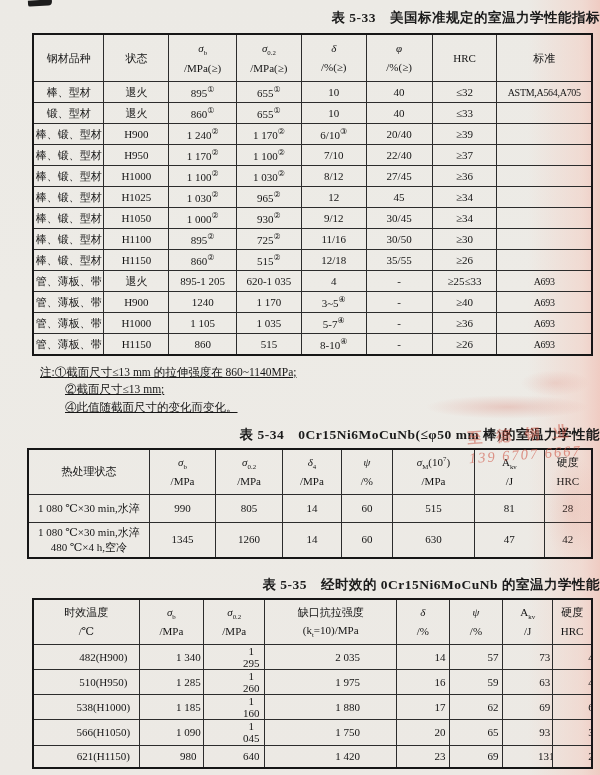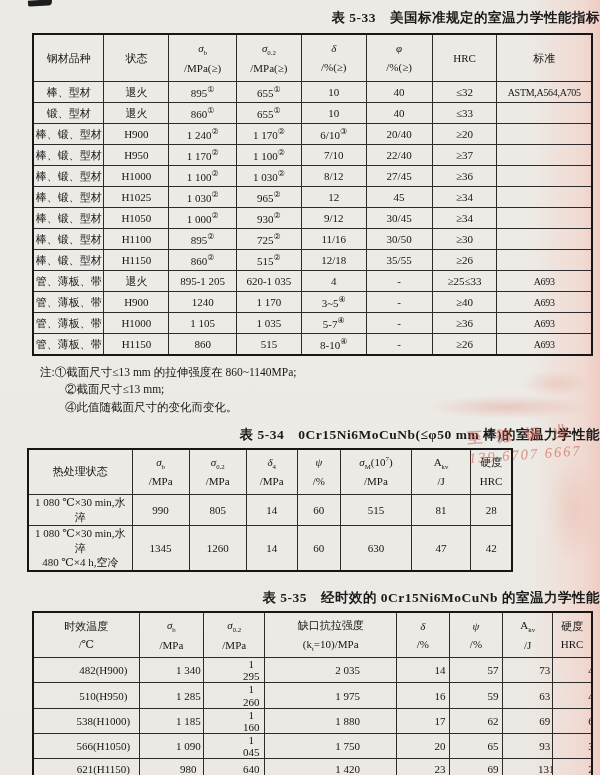--- a/index.html
+++ b/index.html
@@ -23,28 +23,28 @@
   th,td{border:1px solid #2c2c2c;text-align:center;vertical-align:middle;padding:0 1px;font-size:11px;font-weight:normal;color:#151515;overflow:hidden;}
   th{font-size:11px;line-height:1.7;}
   sub{font-size:0.62em;}
   sup{font-size:0.62em;}
   sup.c{font-size:8px;}
   i{font-style:italic;}
   .tbl1{width:561px;margin:6px 0 0 32px;}
   .tbl1 th{height:46px;}
   .tbl1 td{height:20px;line-height:1.1;}
   .tbl1 td:last-child{font-size:10px;letter-spacing:-0.3px;}
-  .tbl2{width:486px;margin:4px 0 0 27px;}
+  .tbl2{width:566px;margin:4px 0 0 27px;}
   .tbl2 th{height:44px;}
   .tbl2 tbody tr:nth-child(1) td{height:27px;}
   .tbl2 tbody tr:nth-child(2) td{height:34px;line-height:1.35;}
   .tbl3{width:561px;margin:4px 0 0 32px;}
   .tbl3 th{height:44px;}
   .tbl3 td{height:21px;line-height:1.1;padding-left:35px;}
-  .notes{margin:8px 0 0 40px;font-size:11.5px;line-height:1.5;color:#171717;}
+  .notes{margin:8px 0 0 40px;font-size:11.5px;line-height:1.5;color:#171717;text-decoration:underline;}
   .notes .cont{margin-left:25px;}
   .watermark{position:absolute;left:468px;top:424px;width:150px;transform:rotate(-4deg);pointer-events:none;}
   .wm1{font-size:15px;font-weight:bold;letter-spacing:5px;color:rgba(202,82,66,0.50);white-space:nowrap;}
   .wm2{font-size:14.5px;font-style:italic;letter-spacing:2px;color:rgba(208,88,72,0.62);white-space:nowrap;margin-top:2px;}
   .smudge{position:absolute;pointer-events:none;border-radius:50%;}
   .sm1{left:425px;top:395px;width:165px;height:24px;background:radial-gradient(ellipse at center, rgba(215,110,95,0.28), rgba(215,110,95,0) 70%);}
   .sm2{left:545px;top:455px;width:55px;height:110px;background:radial-gradient(ellipse at center, rgba(220,120,100,0.16), rgba(220,120,100,0) 70%);}
   .sm3{left:520px;top:370px;width:70px;height:26px;background:radial-gradient(ellipse at center, rgba(215,110,95,0.18), rgba(215,110,95,0) 70%);}
 </style>
 </head>
@@ -99,21 +99,21 @@
           <td>≤33</td>
           <td></td>
         </tr>
         <tr>
           <td>棒、锻、型材</td>
           <td>H900</td>
           <td>1 240<sup class="c">②</sup></td>
           <td>1 170<sup class="c">②</sup></td>
           <td>6/10<sup class="c">③</sup></td>
           <td>20/40</td>
-          <td>≥20</td>
+          <td>≥39</td>
           <td></td>
         </tr>
         <tr>
           <td>棒、锻、型材</td>
           <td>H950</td>
           <td>1 170<sup class="c">②</sup></td>
           <td>1 100<sup class="c">②</sup></td>
           <td>7/10</td>
           <td>22/40</td>
           <td>≥37</td>

